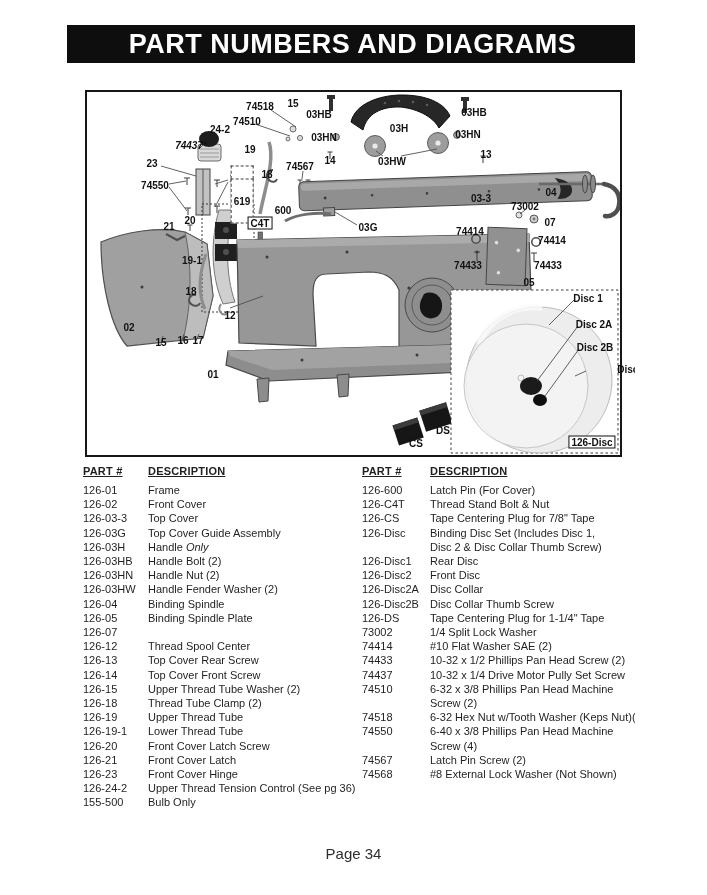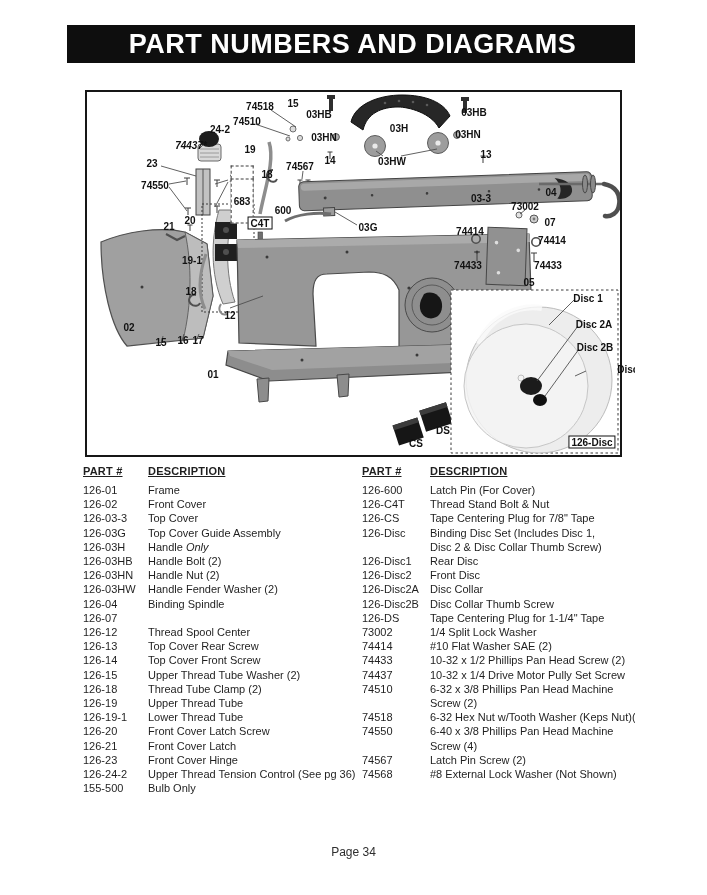--- a/index.html
+++ b/index.html
@@ -21,21 +21,21 @@
   #table-right{left:362px;width:292px;}
   .thead{display:flex;font-weight:700;margin-bottom:5px;line-height:14px;}
   .thead span{text-decoration:underline;letter-spacing:0.2px;}
   .thead .tpart{flex:none;}
   .trow{display:flex;line-height:14.2px;}
   .tpart{flex:none;width:65px;}
   #table-right .tpart{width:68px;}
   .tdesc{flex:1;white-space:pre-line;}
   .tdesc i{font-style:italic;}
   .footer{position:absolute;left:0;top:845px;width:707px;text-align:center;
-          font-size:12px;color:#2e2e2e;}
+          font-size:15px;color:#2e2e2e;}
 </style>
 </head>
 <body>
 
 <div class="page">
 
   <div class="banner" style="background: rgb(14, 14, 14); color: rgb(255, 255, 255);">
     <span>PART NUMBERS AND DIAGRAMS</span>
   </div>
 
@@ -276,21 +276,21 @@
         <span class="dlabel" style="left: 163px; top: 57px;">19</span>
         <span class="dlabel" style="left: 399px; top: 62px;">13</span>
         <span class="dlabel" style="left: 65px; top: 71px;">23</span>
         <span class="dlabel" style="left: 243px; top: 68px;">14</span>
         <span class="dlabel" style="left: 213px; top: 74px;">74567</span>
         <span class="dlabel" style="left: 305px; top: 69px;">03HW</span>
         <span class="dlabel" style="left: 68px; top: 93px;">74550</span>
         <span class="dlabel" style="left: 148px; top: 86px;">22</span>
         <span class="dlabel" style="left: 180px; top: 82px;">18</span>
         <span class="dlabel dashed" style="left: 155px; top: 96px;">500</span>
-        <span class="dlabel dashed" style="left: 155px; top: 109px;">683</span>
+        <span class="dlabel dashed" style="left: 155px; top: 109px;">619</span>
         <span class="dlabel" style="left: 394px; top: 106px;">03-3</span>
         <span class="dlabel" style="left: 464px; top: 100px;">04</span>
         <span class="dlabel" style="left: 196px; top: 118px;">600</span>
         <span class="dlabel" style="left: 438px; top: 114px;">73002</span>
         <span class="dlabel boxed" style="left: 173px; top: 131px;">C4T</span>
         <span class="dlabel" style="left: 463px; top: 130px;">07</span>
         <span class="dlabel" style="left: 82px; top: 134px;">21</span>
         <span class="dlabel" style="left: 103px; top: 128px;">20</span>
         <span class="dlabel" style="left: 281px; top: 135px;">03G</span>
         <span class="dlabel" style="left: 383px; top: 139px;">74414</span>
@@ -353,20 +353,24 @@
           </div>
           <div class="trow">
             <span class="tpart">126-03HW</span>
             <span class="tdesc">Handle Fender Washer (2)</span>
           </div>
           <div class="trow">
             <span class="tpart">126-04</span>
             <span class="tdesc">Binding Spindle</span>
           </div>
           <div class="trow">
+            <span class="tpart">126-05</span>
+            <span class="tdesc">Binding Spindle Plate</span>
+          </div>
+          <div class="trow">
             <span class="tpart">126-07</span>
           </div>
           <div class="trow">
             <span class="tpart">126-12</span>
             <span class="tdesc">Thread Spool Center</span>
           </div>
           <div class="trow">
             <span class="tpart">126-13</span>
             <span class="tdesc">Top Cover Rear Screw</span>
           </div>

